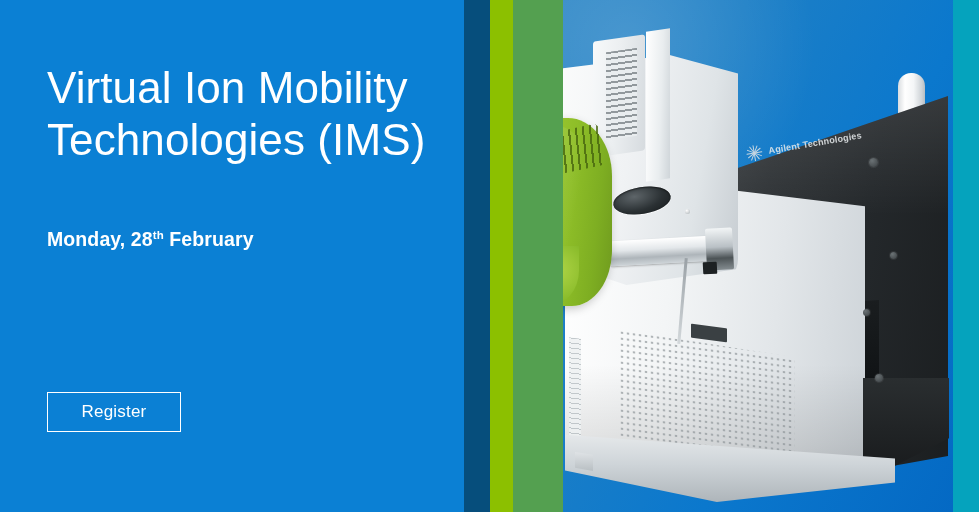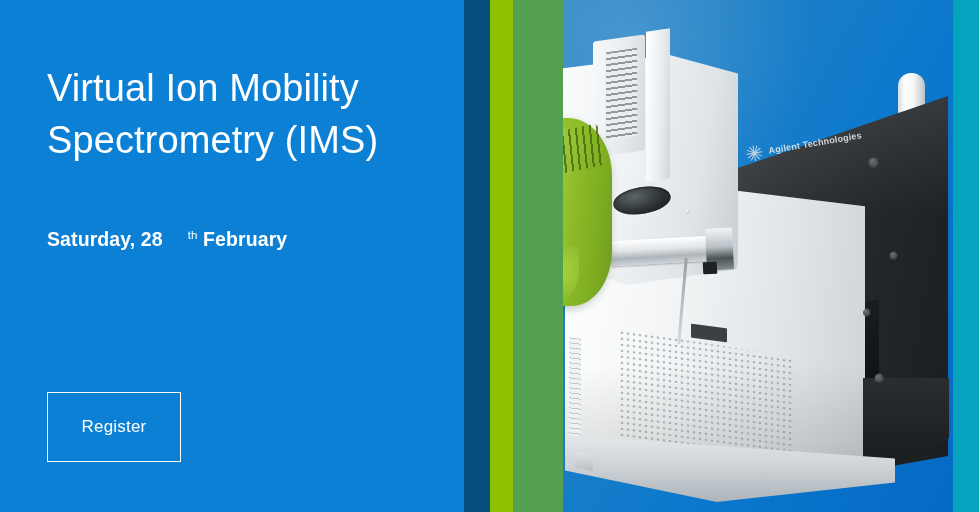--- a/index.html
+++ b/index.html
@@ -27,53 +27,52 @@
     z-index:6;
   }
   .text-block{
     position:absolute;
     left:47px;
     top:62px;
     width:400px;
   }
   .headline{
     color:#ffffff;
-    font-size:38px;
+    font-size:44px;
     font-weight:400;
     line-height:52px;
     letter-spacing:0.1px;
     white-space:nowrap;
   }
   .headline .hl-line{ display:block; }
 
   .meta{
     margin-top:48px;
   }
   .meta-line{
     color:#ffffff;
     font-size:19.5px;
     font-weight:700;
     line-height:51px;
     letter-spacing:0.1px;
     white-space:nowrap;
   }
   .meta-line sup{
     font-size:11.5px;
-    font-weight:400;
+    font-weight:700;
     vertical-align:super;
     line-height:0;
-    margin-left:25px;
   }
 
   .register-btn{
     position:absolute;
     left:47px;
     top:392px;
     width:134px;
-    height:70px;
+    height:40px;
     background:transparent;
     border:1.6px solid #ffffff;
     color:#ffffff;
     font-family:"Liberation Sans","DejaVu Sans",sans-serif;
     font-size:17px;
     font-weight:400;
     letter-spacing:0.2px;
     cursor:pointer;
     display:flex;
     align-items:center;
@@ -411,25 +410,25 @@
 <body>
 
 <div class="banner">
 
   <div class="left-panel">
 
     <div class="text-block">
 
       <h1 class="headline">
         <span class="hl-line">Virtual Ion Mobility</span>
-        <span class="hl-line">Spectrometry (IMS)</span>
+        <span class="hl-line">Technologies (IMS)</span>
       </h1>
 
       <div class="meta">
-        <div class="meta-line"><span>Saturday, 28</span><sup>th</sup><span> February</span></div>
+        <div class="meta-line"><span>Monday, 28</span><sup>th</sup><span> February</span></div>
       </div>
 
     </div>
 
     <button class="register-btn">Register</button>
   </div>
 
   <div class="stripe stripe-navy"></div>
   <div class="stripe stripe-lime"></div>
   <div class="stripe stripe-green"></div>

